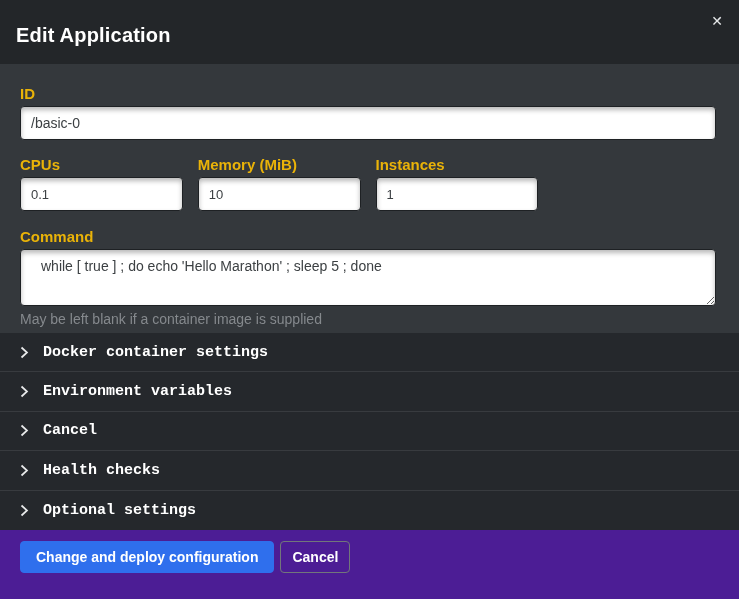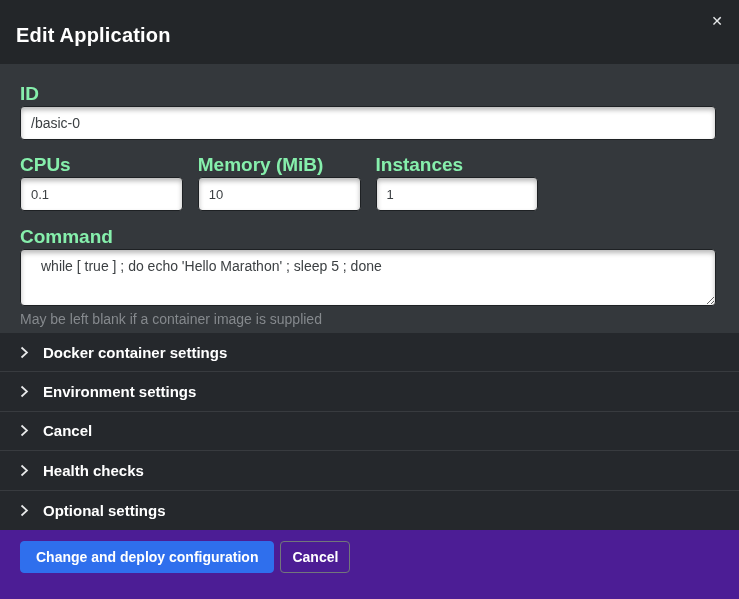--- a/index.html
+++ b/index.html
@@ -41,22 +41,22 @@
   }
 
   
   .modal-body {
     height: 269px; flex: 0 0 269px;
     background: #34383c;
     padding: 22px 23px 10px 20px;
   }
   .field-label {
     display: block;
-    color: #86efac;
-    font-size: 19px;
+    color: #eab308;
+    font-size: 15px;
     font-weight: 700;
     margin-bottom: 5px;
     line-height: 15px;
   }
   .text-input, .text-area {
     width: 100%;
     background: #ffffff;
     border: 1px solid #1e2124;
     border-radius: 4px;
     box-shadow: inset 0 3px 5px rgba(0,0,0,.28);
@@ -106,20 +106,21 @@
     flex: 0 0 auto;
     width: 9px; height: 13px;
     margin-right: 14px;
     display: inline-flex;
     align-items: center;
   }
   .accordion-row .section-label {
     color: #ffffff;
     font-size: 15px;
     font-weight: 700;
+    font-family: Liberation Mono, monospace;
   }
 
   
   .modal-footer {
     flex: 1 1 auto;
     background: #4c1d95;
     padding: 11px 20px;
     display: flex;
     align-items: flex-start;
     gap: 6px;
@@ -197,21 +198,21 @@
       </span>
       <span class="section-label">Docker container settings</span>
     </div>
 
     <div class="accordion-row">
       <span class="chev">
         <svg width="9" height="13" viewBox="0 0 9 13">
             <polyline points="1.5,1.5 7,6.5 1.5,11.5" fill="none" stroke="#e9eaeb" stroke-width="1.7"></polyline>
           </svg>
       </span>
-      <span class="section-label">Environment settings</span>
+      <span class="section-label">Environment variables</span>
     </div>
 
     <div class="accordion-row">
       <span class="chev">
         <svg width="9" height="13" viewBox="0 0 9 13">
             <polyline points="1.5,1.5 7,6.5 1.5,11.5" fill="none" stroke="#e9eaeb" stroke-width="1.7"></polyline>
           </svg>
       </span>
       <span class="section-label">Cancel</span>
     </div>

